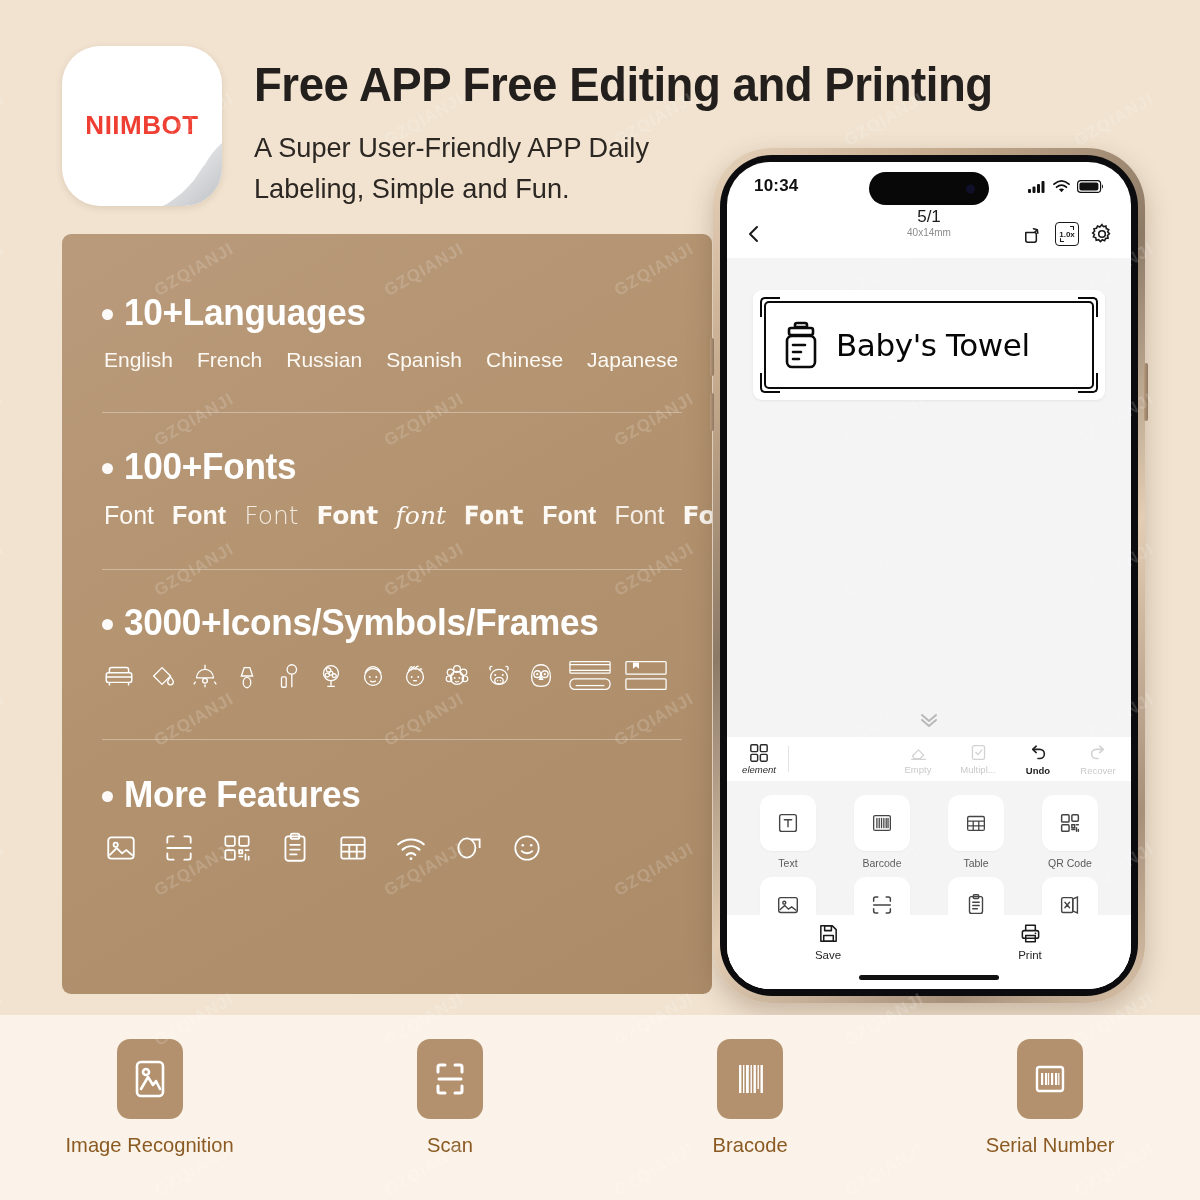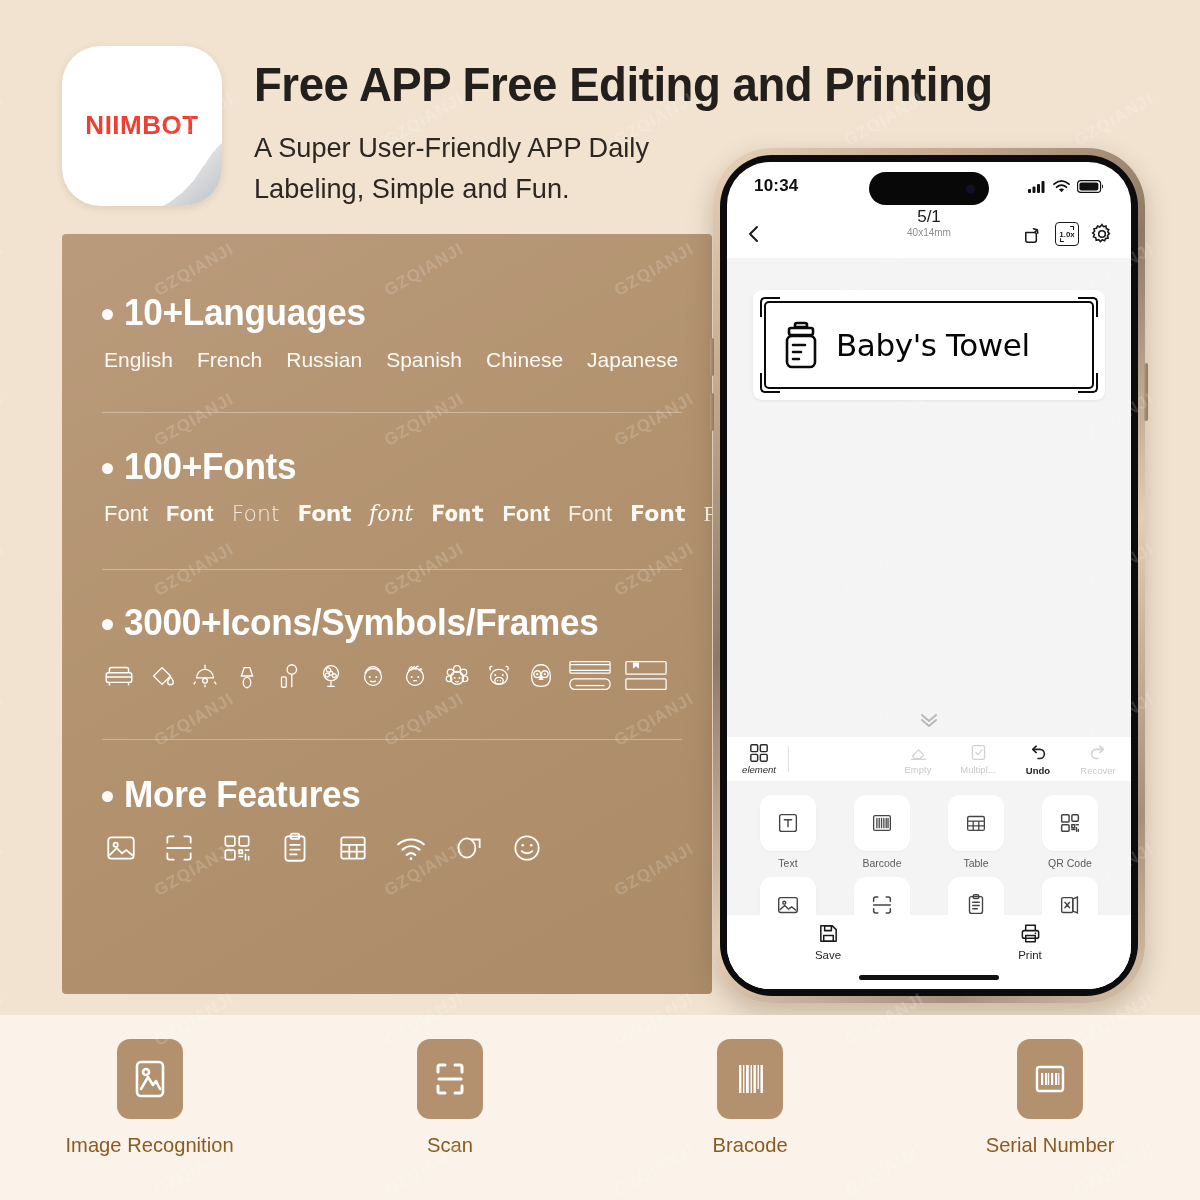--- a/index.html
+++ b/index.html
@@ -43,35 +43,35 @@
   .subtitle{
     position:absolute;left:254px;top:127px;width:450px;
     font-size:28px;line-height:41px;color:#2c2723;font-weight:400;
     transform:scaleX(.97);transform-origin:left center;
   }
 
   
   .card{
     position:absolute;left:62px;top:234px;width:650px;height:760px;
     background:linear-gradient(150deg,#b99a7b 0%,#b3936f 45%,#ab8b68 100%);
-    border-radius:4px;overflow:hidden;
+    border-radius:9px;overflow:hidden;
   }
   .card-inner{position:relative;width:100%;height:100%;}
   .feature{position:absolute;left:40px;width:580px;}
   .f-head{display:flex;align-items:center;gap:11px;}
   .dot{width:11px;height:11px;border-radius:50%;background:#fff;flex:0 0 auto;
        margin-top:2px;opacity:.95;}
   .f-title{
     font-size:37px;font-weight:700;color:#ffffff;letter-spacing:-.3px;
     transform:scaleX(.95);transform-origin:left center;white-space:nowrap;
   }
   .langs{display:flex;gap:24px;margin-top:14px;margin-left:2px;}
   .langs span{font-size:21px;color:#fdf9f4;font-weight:400;}
   .fonts{display:flex;gap:18px;margin-top:13px;margin-left:2px;align-items:baseline;}
-  .fonts span{font-size:22px;color:#fdf9f4;white-space:nowrap;}
+  .fonts span{font-size:25px;color:#fdf9f4;white-space:nowrap;}
   .fs0{font-family:"Liberation Sans",sans-serif;font-weight:400;}
   .fs1{font-family:"Liberation Sans",sans-serif;font-weight:700;}
   .fs2{font-family:"DejaVu Sans",sans-serif;font-weight:300;opacity:.86;}
   .fs3{font-family:"DejaVu Sans",sans-serif;font-weight:700;letter-spacing:-.5px;}
   .fs4{font-family:"DejaVu Serif",serif;font-style:italic;font-weight:400;font-size:19px;}
   .fs5{font-family:"DejaVu Sans Mono",monospace;font-weight:700;font-size:19px;
        -webkit-text-stroke:0.6px #fdf9f4;color:transparent;}
   .fs6{font-family:"Liberation Sans",sans-serif;font-weight:700;}
   .fs7{font-family:"Liberation Sans",sans-serif;font-weight:400;opacity:.9;}
   .fs8{font-family:"DejaVu Sans",sans-serif;font-weight:700;font-size:20px;}

